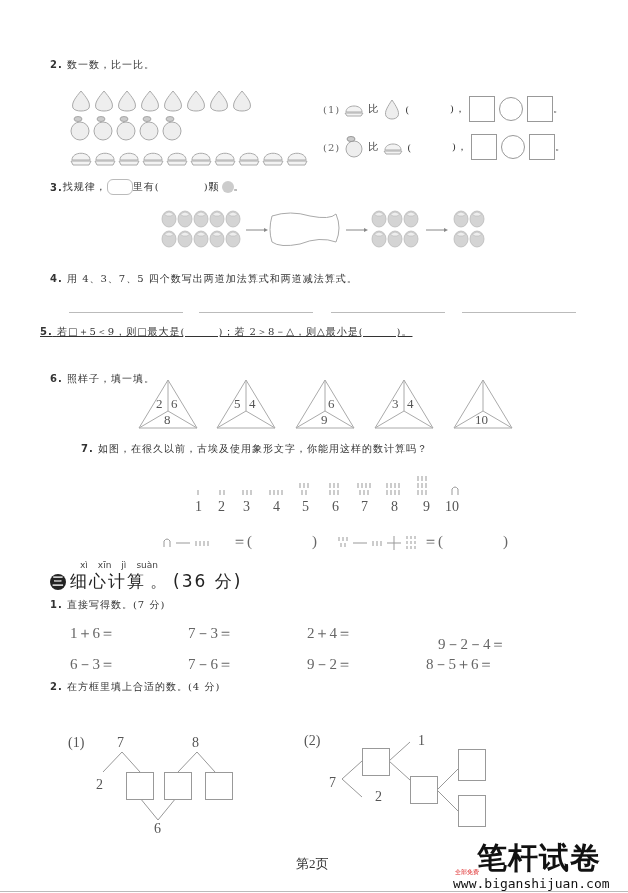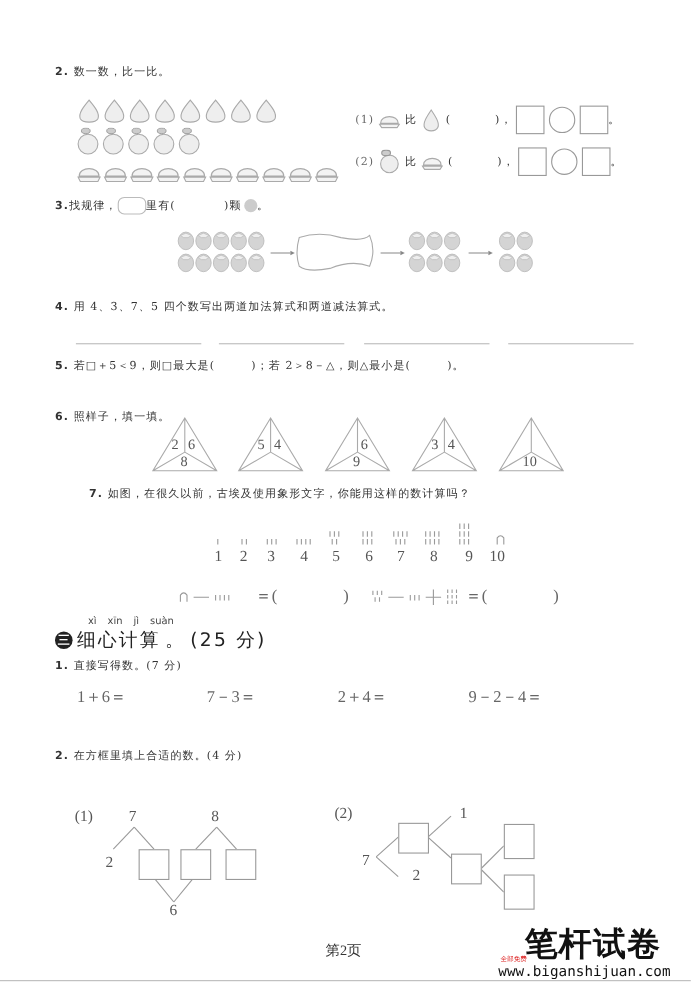--- a/index.html
+++ b/index.html
@@ -181,21 +181,21 @@
 
 <div class="abs q" style="left:50px;top:272px;">
   <span class="qnum">4.</span>
   <span>用 4、3、7、5 四个数写出两道加法算式和两道减法算式。</span>
 </div>
 <div class="abs uline" style="left:69px;top:312px;width:114px;"></div>
 <div class="abs uline" style="left:199px;top:312px;width:114px;"></div>
 <div class="abs uline" style="left:331px;top:312px;width:114px;"></div>
 <div class="abs uline" style="left:462px;top:312px;width:114px;"></div>
 
-<div class="abs q" style="left:50px;top:325px;">
+<div class="abs q" style="left:40px;top:325px;text-decoration:underline;">
   <span class="qnum">5.</span>
   <span>若□＋5＜9，则□最大是(　　　)；若 2＞8－△，则△最小是(　　　)。</span>
 </div>
 
 <div class="abs q" style="left:50px;top:372px;">
   <span class="qnum">6.</span>
   <span>照样子，填一填。</span>
 </div>
 
 <div class="abs" style="left:138px;top:378px;">
@@ -360,34 +360,40 @@
 <div class="abs pinyin" style="left:80px;top:560px;display:flex;gap:10px;">
   <span>xì</span>
   <span>xīn</span>
   <span>jì</span>
   <span>suàn</span>
 </div>
 <div class="abs" style="left:50px;top:570px;display:flex;align-items:center;gap:4px;">
   <span class="section-badge">三</span>
   <span class="sec-title">细心计算</span>
   <span class="sec-title">。</span>
-  <span class="sec-title">(25 分)</span>
+  <span class="sec-title">(36 分)</span>
 </div>
 
 <div class="abs q" style="left:50px;top:598px;">
   <span class="qnum">1.</span>
   <span>直接写得数。(7 分)</span>
 </div>
 
 <div class="abs calc" style="left:70px;top:624px;width:500px;">
   <div style="position:relative;height:31px;">
     <span style="position:absolute;left:0;">1＋6＝</span>
     <span style="position:absolute;left:118px;">7－3＝</span>
     <span style="position:absolute;left:237px;">2＋4＝</span>
-    <span style="position:absolute;left:356px;">9－2－4＝</span>
+    <span style="position:absolute;left:368px;margin-top:11px;">9－2－4＝</span>
+  </div>
+  <div style="position:relative;height:31px;">
+    <span style="position:absolute;left:0;">6－3＝</span>
+    <span style="position:absolute;left:118px;">7－6＝</span>
+    <span style="position:absolute;left:237px;">9－2＝</span>
+    <span style="position:absolute;left:356px;">8－5＋6＝</span>
   </div>
 </div>
 
 <div class="abs q" style="left:50px;top:680px;">
   <span class="qnum">2.</span>
   <span>在方框里填上合适的数。(4 分)</span>
 </div>
 
 <div class="abs" style="left:60px;top:735px;width:200px;height:105px;">
   <span class="abs eg-num gray" style="left:8px;top:0;">(1)</span>

